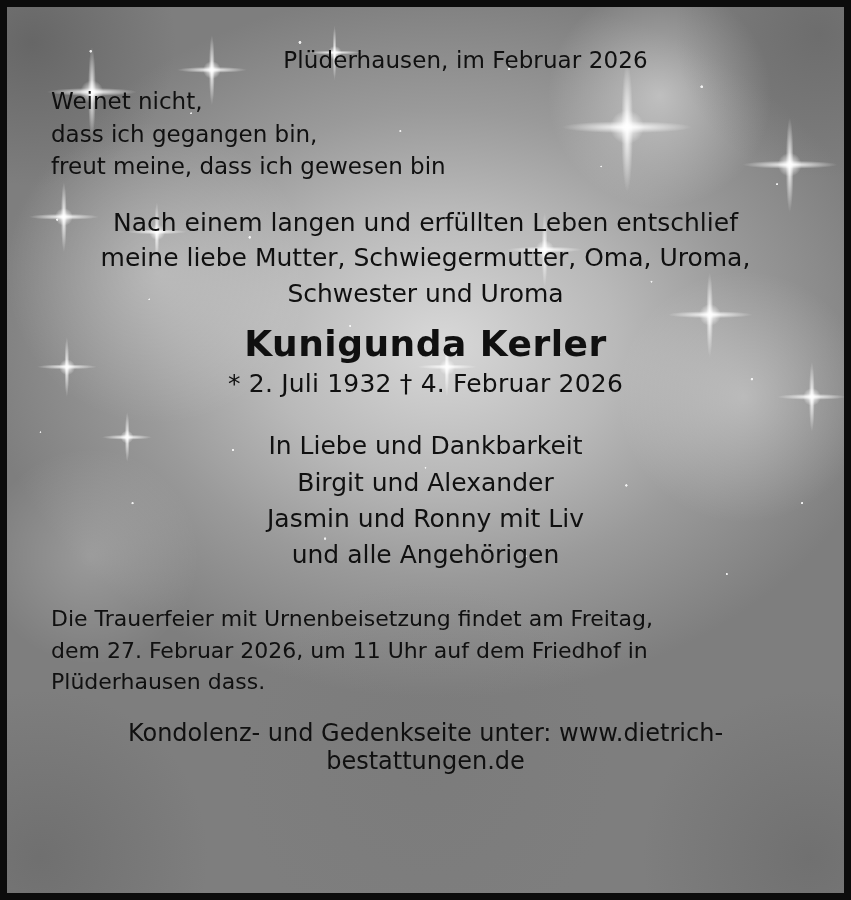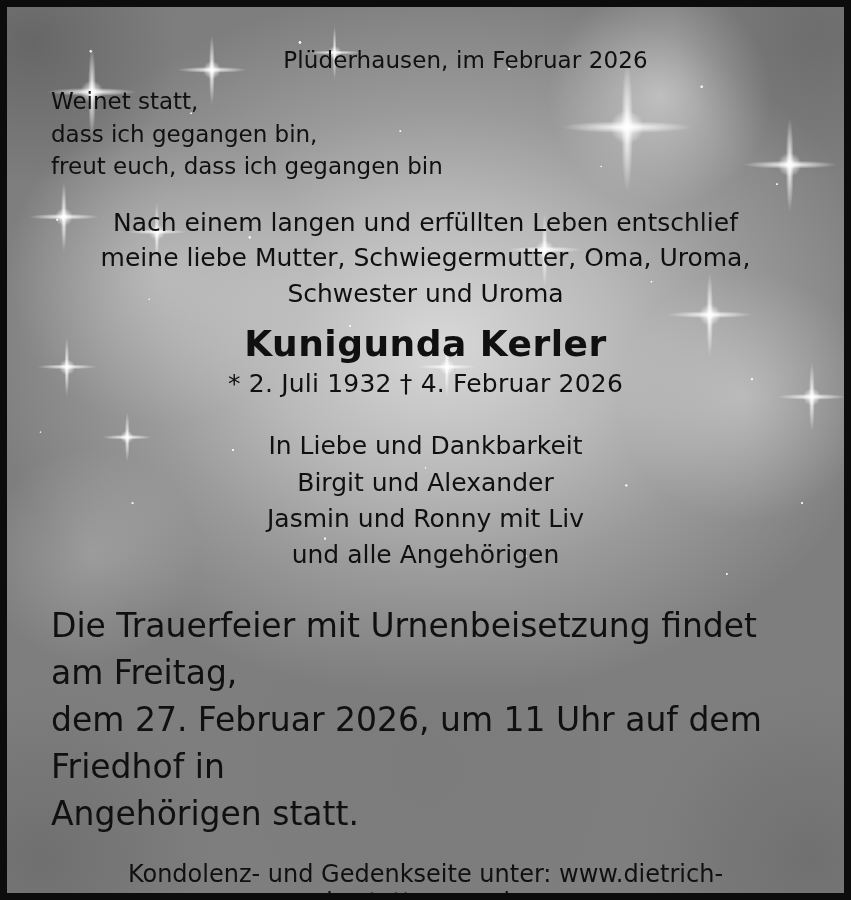--- a/index.html
+++ b/index.html
@@ -169,21 +169,21 @@
   }
 
   .mourners {
     font-size: 25px;
     line-height: 1.45;
     margin: 0 0 30px 0;
   }
 
   .ceremony {
     text-align: left;
-    font-size: 33px;
+    font-size: 22px;
     line-height: 1.42;
     margin: 0 4px 22px 4px;
   }
 
   .footer {
     font-size: 24px;
     margin: 0;
   }
 </style>
 </head>
@@ -234,23 +234,23 @@
     </div>
   <div class="star" style="left:410px; top:330px; width:60px;  height:60px;">
       <i></i>
     </div>
 
   <div class="content">
 
     <div class="place-date">Plüderhausen, im Februar 2026</div>
 
     <div class="verse">
-      <div>Weinet statt,</div>
+      <div>Weinet nicht,</div>
       <div>dass ich gegangen bin,</div>
-      <div>freut euch, dass ich gegangen bin</div>
+      <div>freut meine, dass ich gewesen bin</div>
     </div>
 
     <div class="intro">
       <div>Nach einem langen und erfüllten Leben entschlief</div>
       <div>meine liebe Mutter, Schwiegermutter, Oma, Uroma,</div>
       <div>Schwester und Uroma</div>
     </div>
 
     <div class="name">Kunigunda Kerler</div>
     <div class="dates">* 2. Juli 1932   † 4. Februar 2026</div>
@@ -258,19 +258,19 @@
     <div class="mourners">
       <div>In Liebe und Dankbarkeit</div>
       <div>Birgit und Alexander</div>
       <div>Jasmin und Ronny mit Liv</div>
       <div>und alle Angehörigen</div>
     </div>
 
     <div class="ceremony">
       <div>Die Trauerfeier mit Urnenbeisetzung findet am Freitag,</div>
       <div>dem 27. Februar 2026, um 11 Uhr auf dem Friedhof in</div>
-      <div>Angehörigen statt.</div>
+      <div>Plüderhausen dass.</div>
     </div>
 
     <div class="footer">Kondolenz- und Gedenkseite unter: www.dietrich-bestattungen.de</div>
 
   </div>
 </div>
 
 </body></html>

